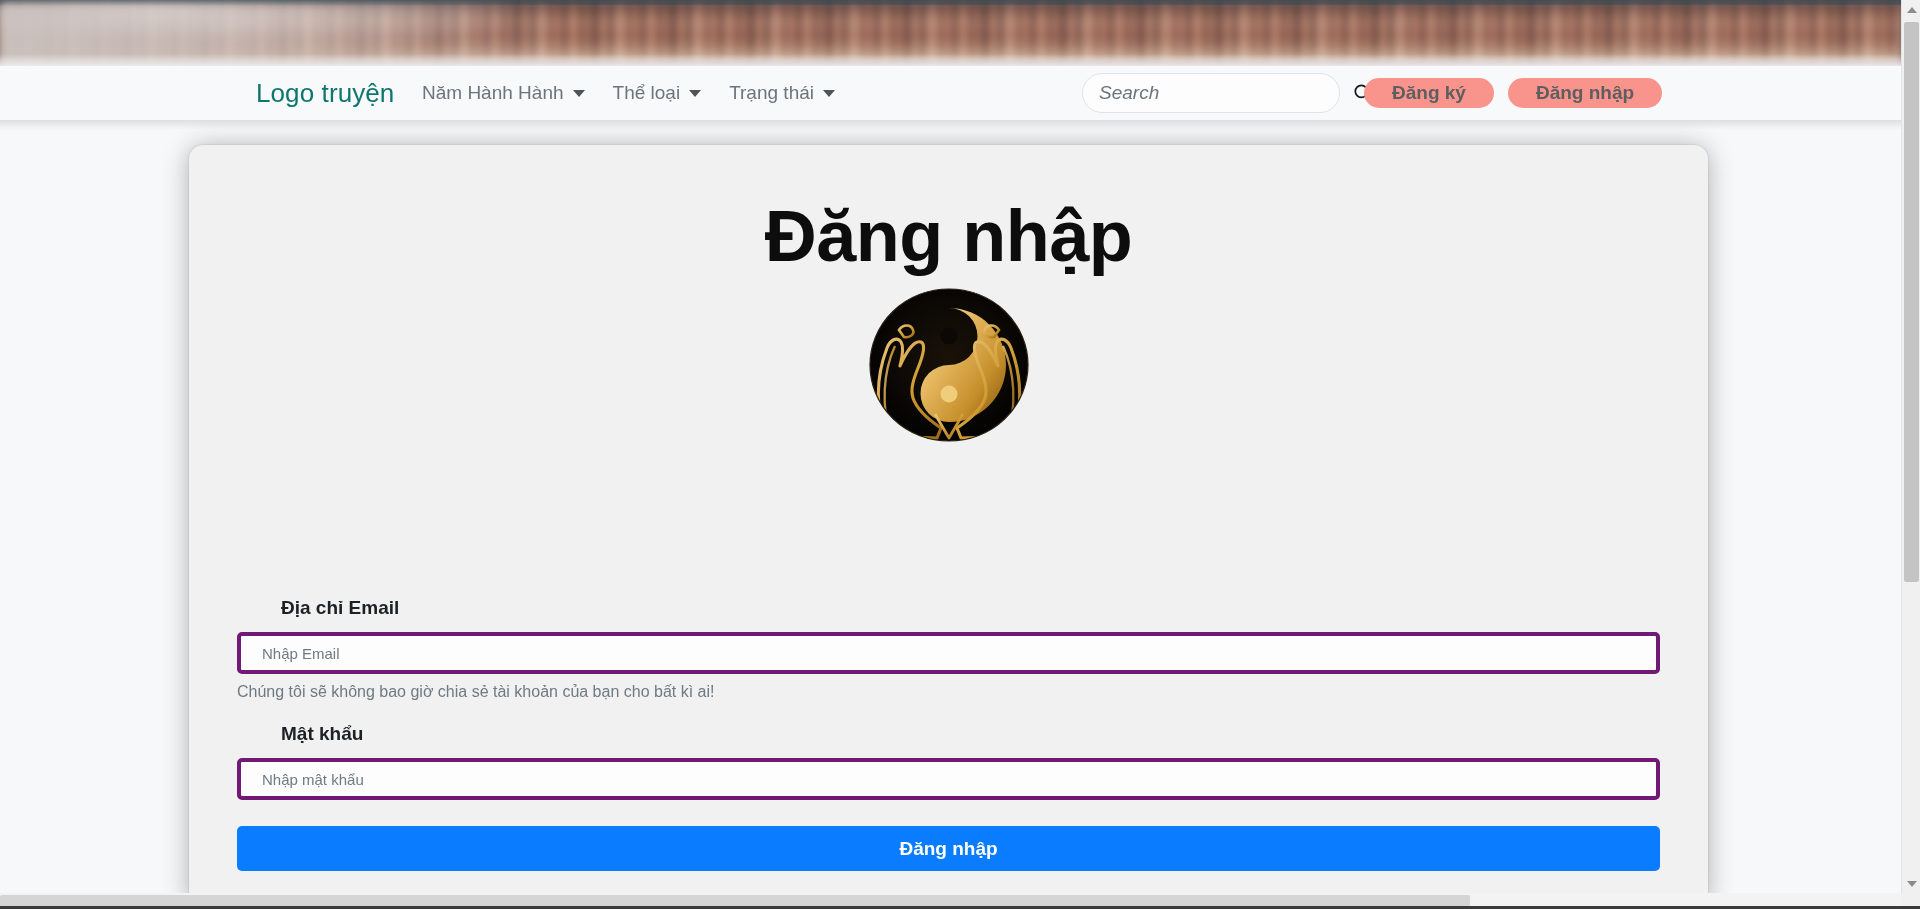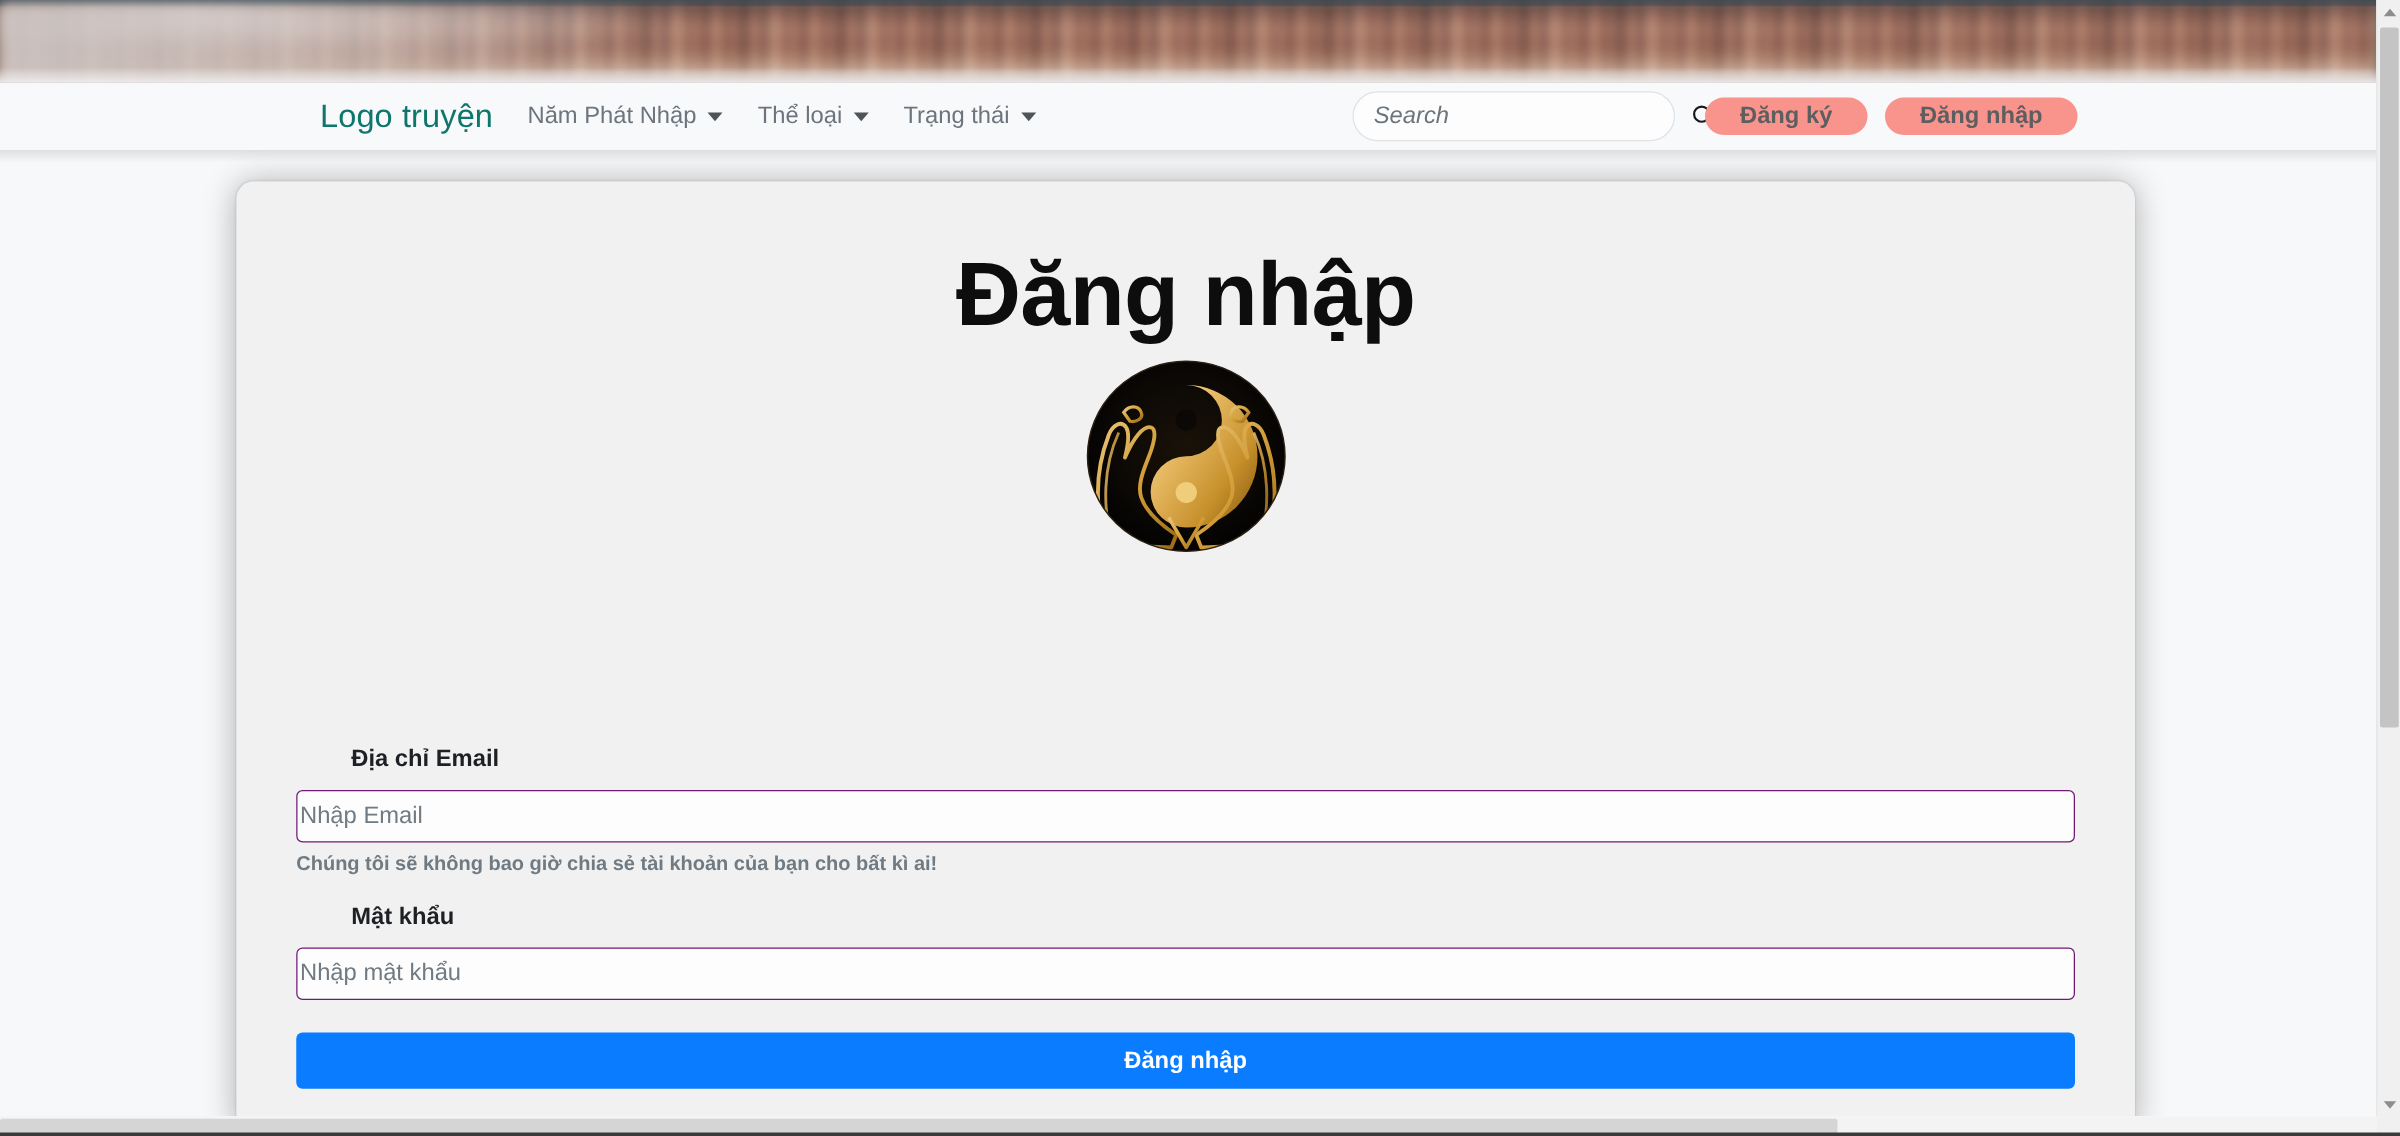--- a/index.html
+++ b/index.html
@@ -254,34 +254,33 @@
     font-size: 19px;
     font-weight: 700;
     color: #1d2024;
     margin-bottom: 13px;
     margin-left: 44px;
   }
   .text-input {
     width: 100%;
     height: 42px;
     background: #fdfdfd;
-    border: 1px solid #701a75;
+    border: 4px solid #701a75;
     border-radius: 5px;
-    padding: 0 2px;
+    padding: 0 21px;
     font-family: "Liberation Sans", sans-serif;
-    font-size: 19px;
+    font-size: 15px;
     color: #454b51;
     outline: none;
   }
   .text-input::placeholder { color: #6f7a82; }
   .help-text {
     margin-top: 9px;
     font-size: 16px;
     color: #6f7a82;
-    font-weight: bold;
   }
   .spacer-md { height: 22px; }
   .submit-btn {
     margin-top: 26px;
     width: 100%;
     height: 45px;
     background: #0a7cff;
     border: none;
     border-radius: 5px;
     color: #ffffff;
@@ -369,21 +368,21 @@
       <div class="banner-bottom-fade"></div>
     </div>
 
     <nav class="navbar">
       <div class="nav-inner">
 
         <div class="brand">Logo truyện</div>
 
         <div class="nav-links">
           <div class="nav-item">
-            <span>Năm Phát Nhập</span>
+            <span>Năm Hành Hành</span>
             <span class="caret"></span>
           </div>
           <div class="nav-item">
             <span>Thể loại</span>
             <span class="caret"></span>
           </div>
           <div class="nav-item">
             <span>Trạng thái</span>
             <span class="caret"></span>
           </div>

